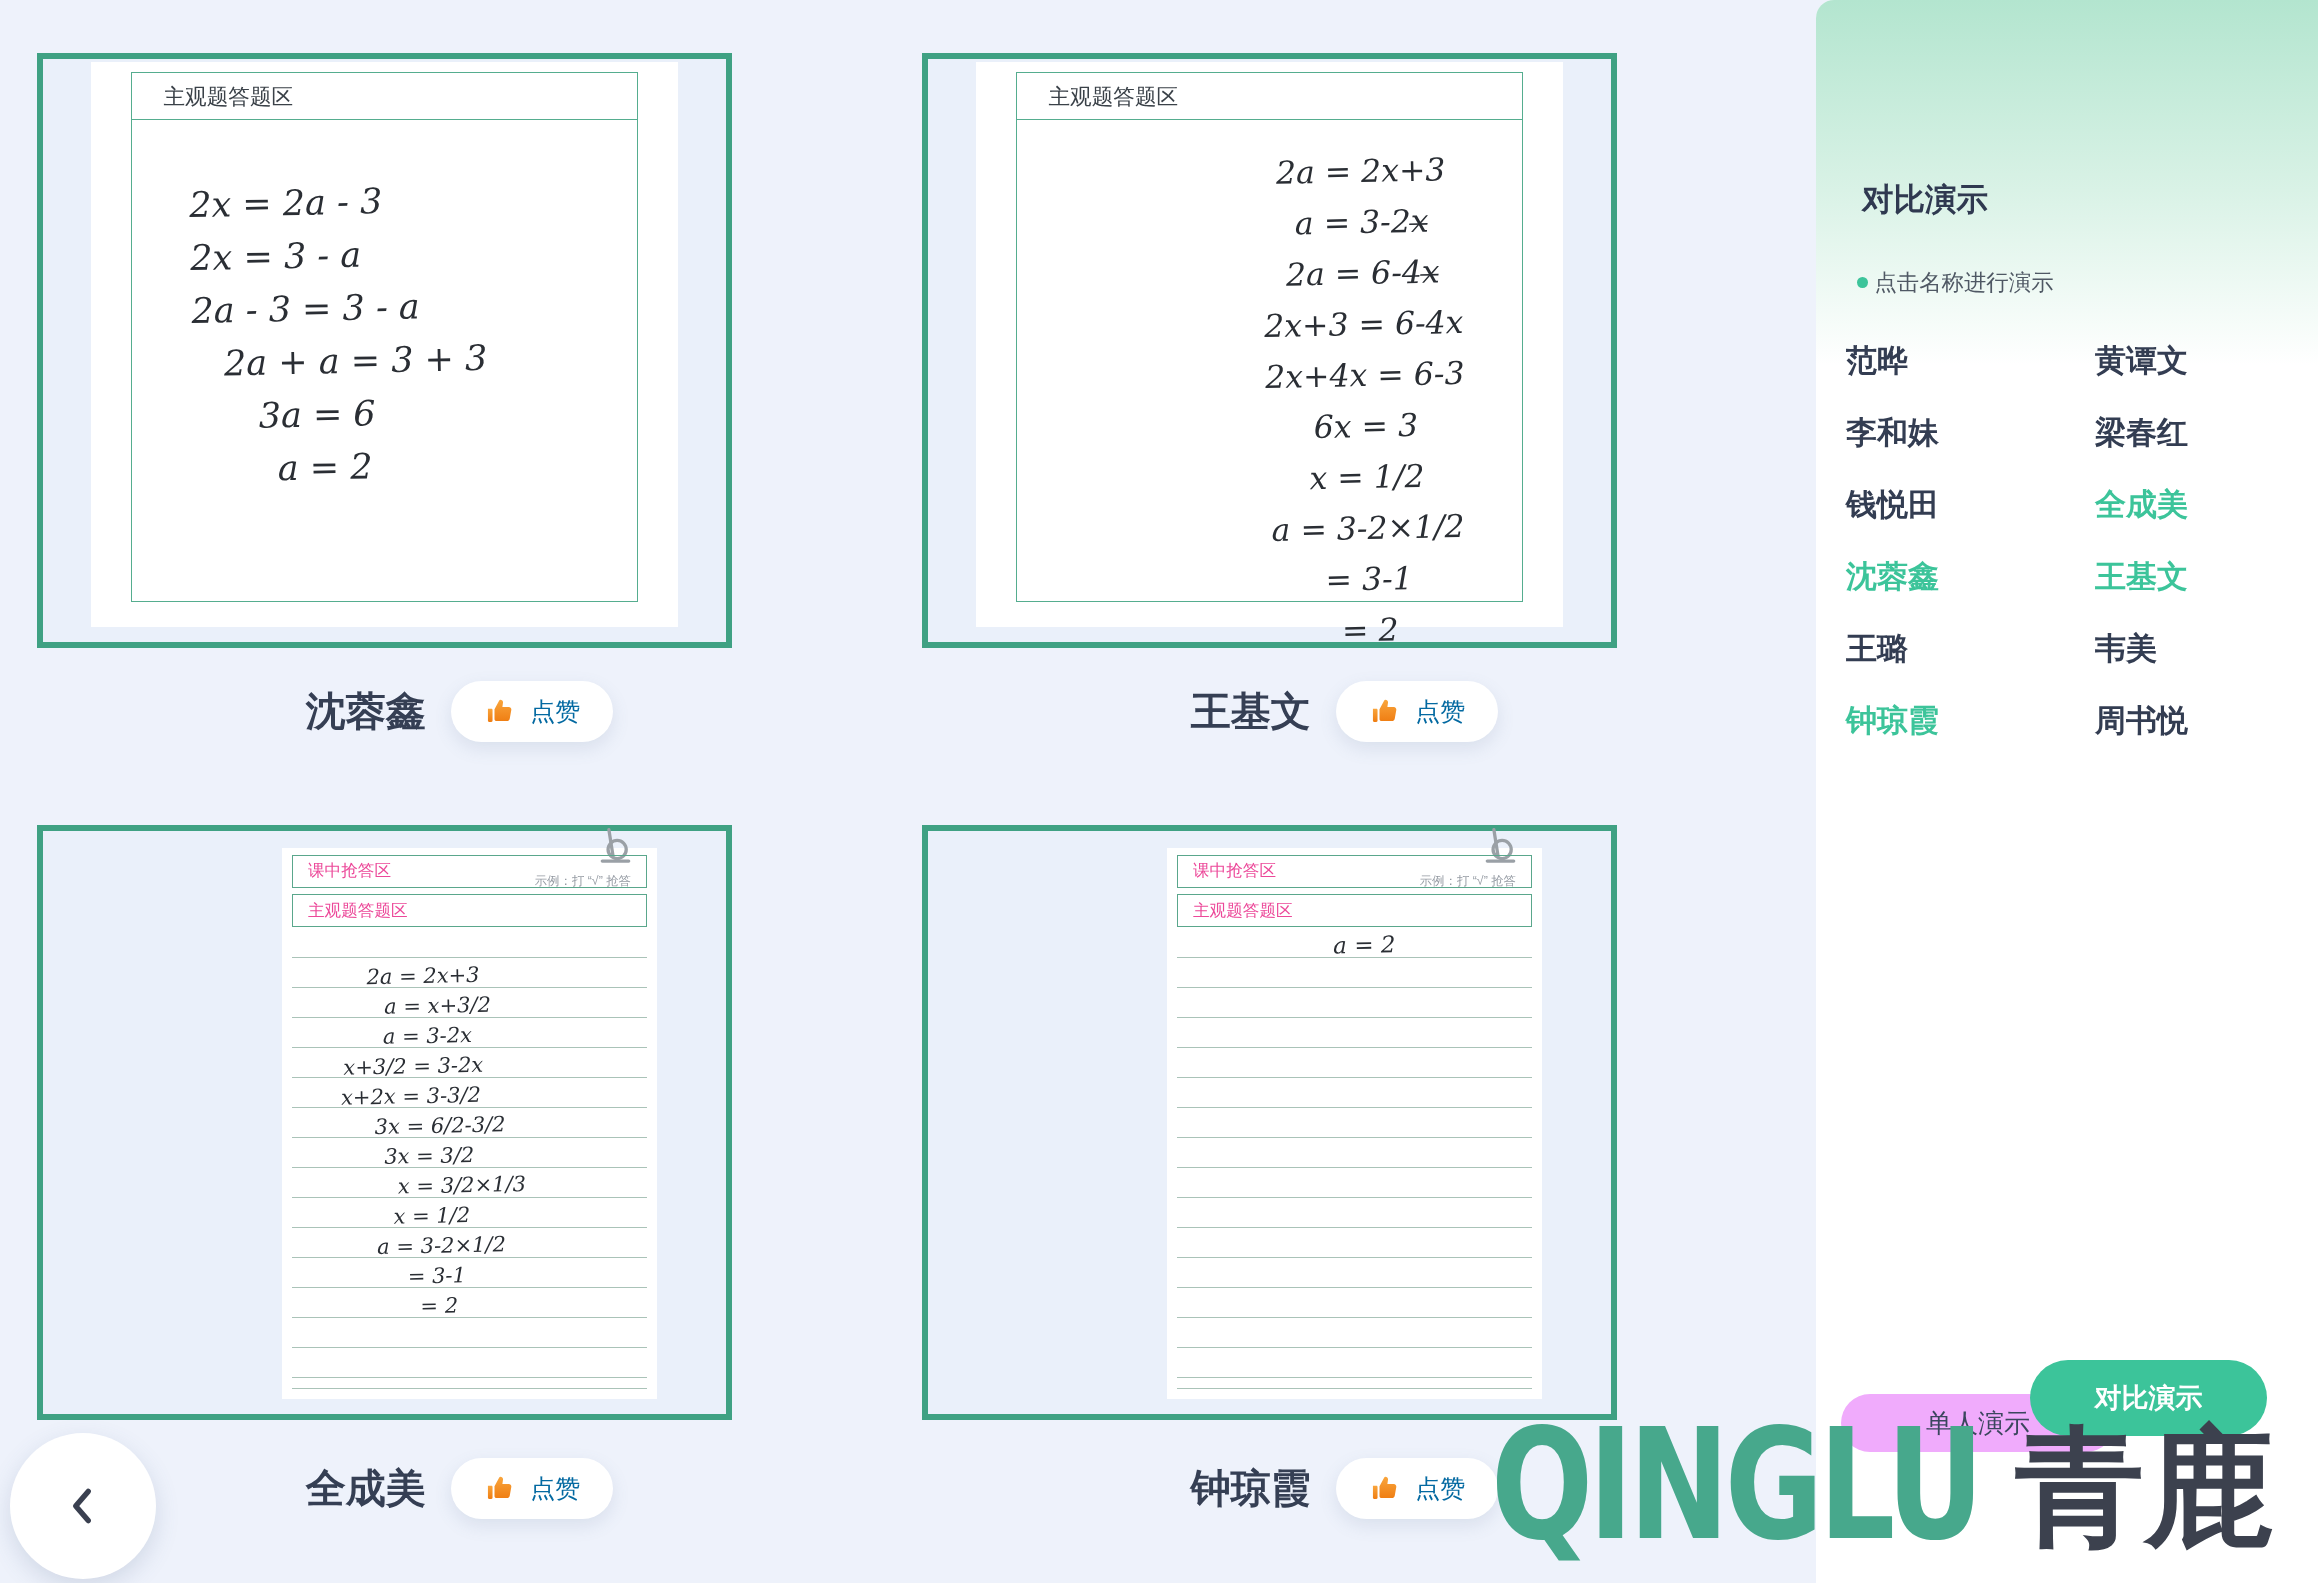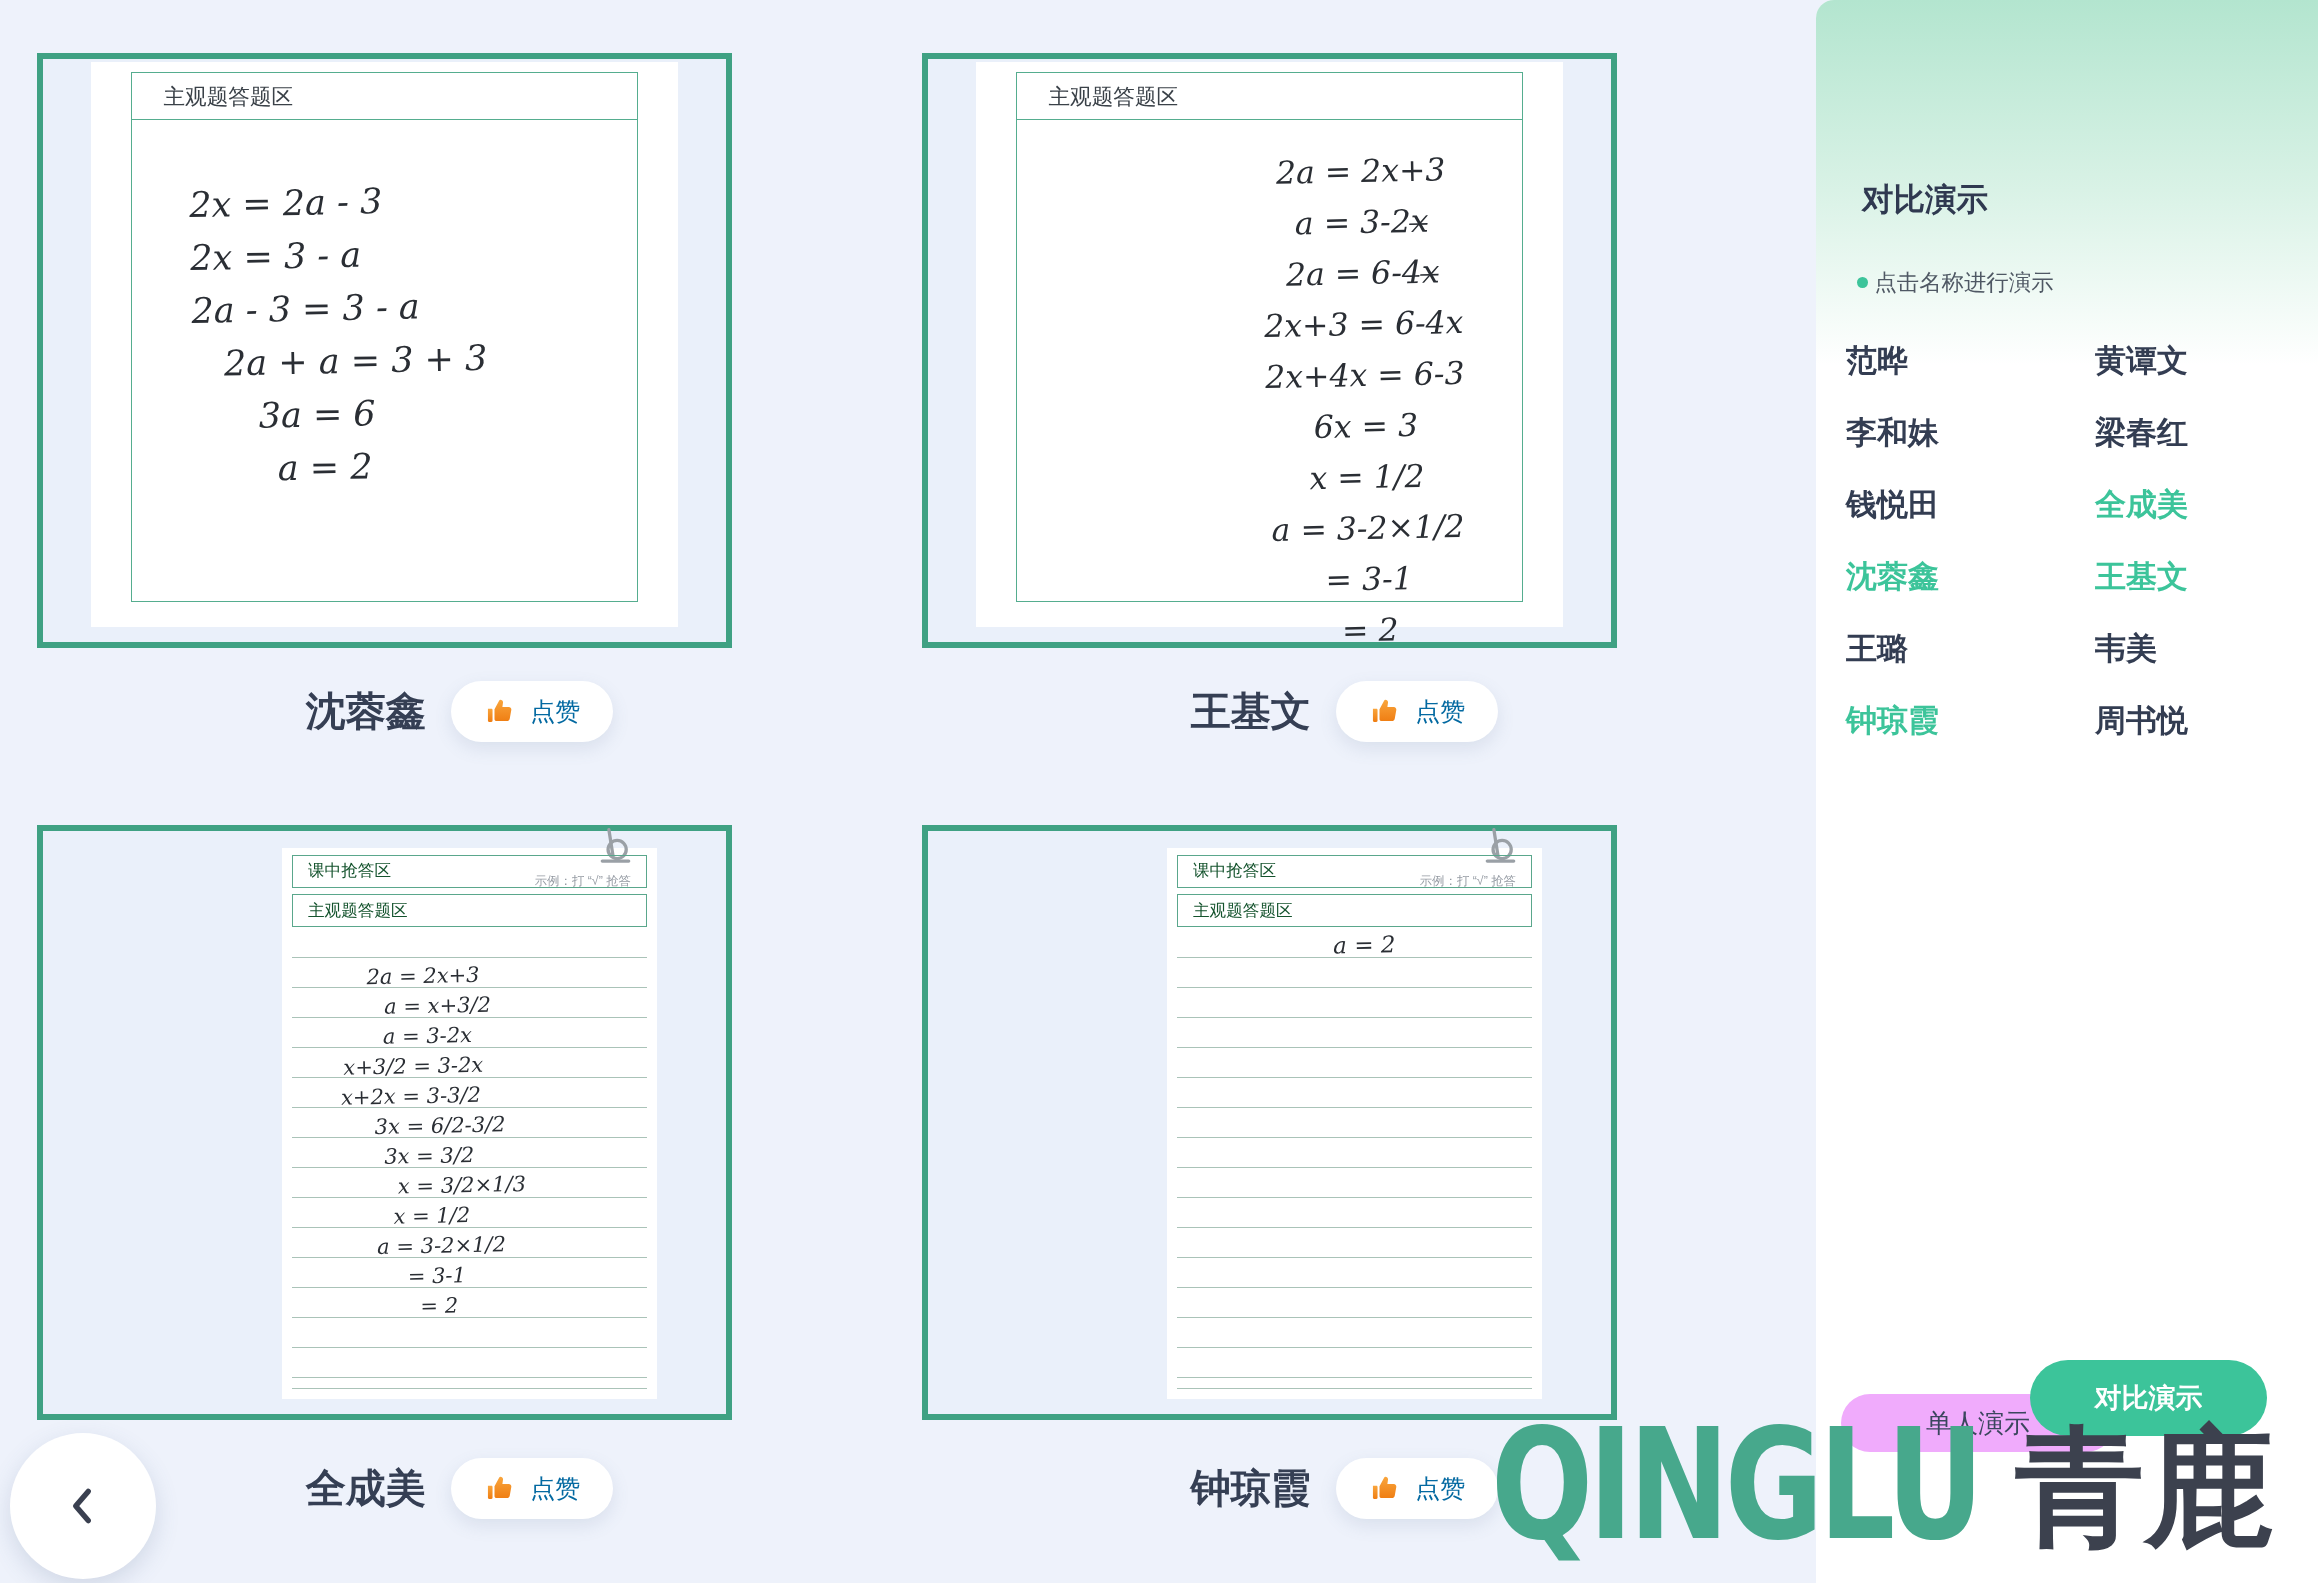--- a/index.html
+++ b/index.html
@@ -28,21 +28,21 @@
   .hw1 .ln:nth-child(5){margin-left:65px;}
   .hw1 .ln:nth-child(6){margin-left:83px;}
   .hw2{position:absolute;left:40%;width:58%;top:25px;font-size:31.5px;line-height:51px;text-align:center;}
 
   
   .page-lined{position:absolute;left:239px;width:375px;top:17.4px;height:551px;background:#fff;}
   .pbox{position:absolute;left:10px;right:10px;border:1.7px solid #5AA78C;box-sizing:border-box;
         display:flex;align-items:center;justify-content:space-between;padding:0 15px;}
   .pbox.b1{top:6.6px;height:33px;}
   .pbox.b2{top:46px;height:33px;}
-  .pbox .lbl{font-size:16.6px;color:#14532d;}
+  .pbox .lbl{font-size:16.6px;color:#ec4899;}
   .pbox .hint{font-size:12.4px;color:#969CA4;margin-top:20px;}
   .ruled{position:absolute;left:10px;right:10px;top:80px;bottom:10px;
          border-bottom:1.2px solid #AAC3B8;
          background:repeating-linear-gradient(to bottom,transparent 0px,transparent 29px,#AAC3B8 29px,#AAC3B8 30px);}
   .hw3{position:absolute;left:6.6px;right:0;top:31.5px;font-size:21px;line-height:30px;}
   .hw3 .ln{height:30px;}
   .hw3 .ln:nth-child(1){margin-left:71px;}
   .hw3 .ln:nth-child(2){margin-left:88px;}
   .hw3 .ln:nth-child(3){margin-left:86px;}
   .hw3 .ln:nth-child(4){margin-left:46px;}

